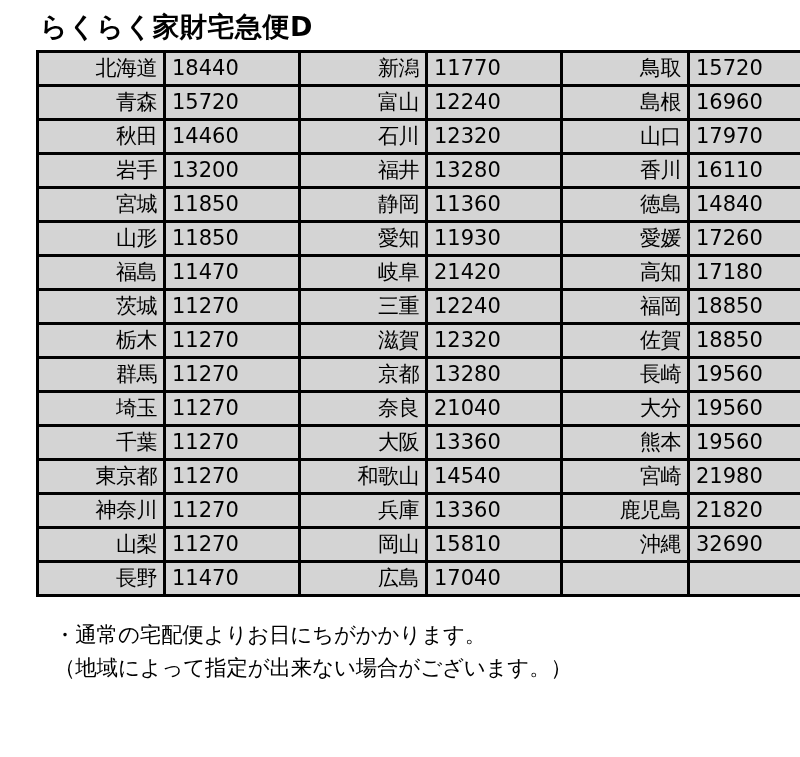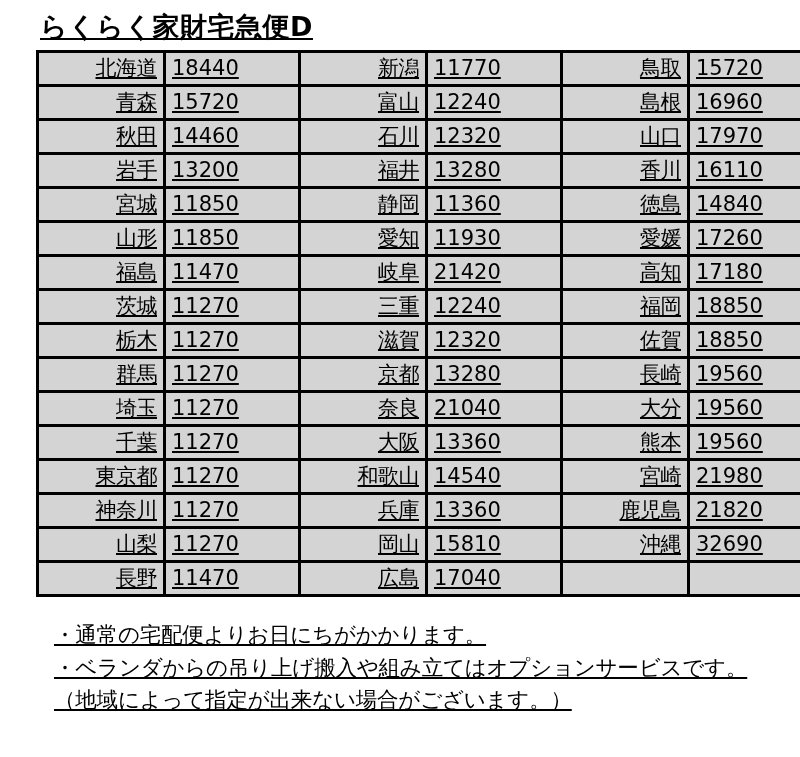--- a/index.html
+++ b/index.html
@@ -13,21 +13,20 @@
     font-family: "DejaVu Sans", "Liberation Sans", sans-serif;
     color: #000000;
     overflow: hidden;
   }
   .page {
     position: relative;
     width: 676px;
     height: 757px;
     box-sizing: border-box;
     padding: 8px 28px 0 36px;
-    text-decoration: underline;
   }
   .title {
     font-size: 27px;
     font-weight: bold;
     letter-spacing: 0.5px;
     line-height: 1.1;
     margin: 4px 0 8px 4px;
   }
   table.rate-table {
     border-collapse: collapse;
@@ -219,18 +218,17 @@
         <td class="price">17040</td>
         <td class="empty"></td>
         <td class="empty"></td>
       </tr>
 
     </tbody>
   </table>
 
   <div class="notes">
     <div>・通常の宅配便よりお日にちがかかります。</div>
-    <div>・ベランダからの吊り上げ搬入や組み立てはオプションサービスです。</div>
     <div>（地域によって指定が出来ない場合がございます。）</div>
 
   </div>
 
 </div>
 
 </body></html>

